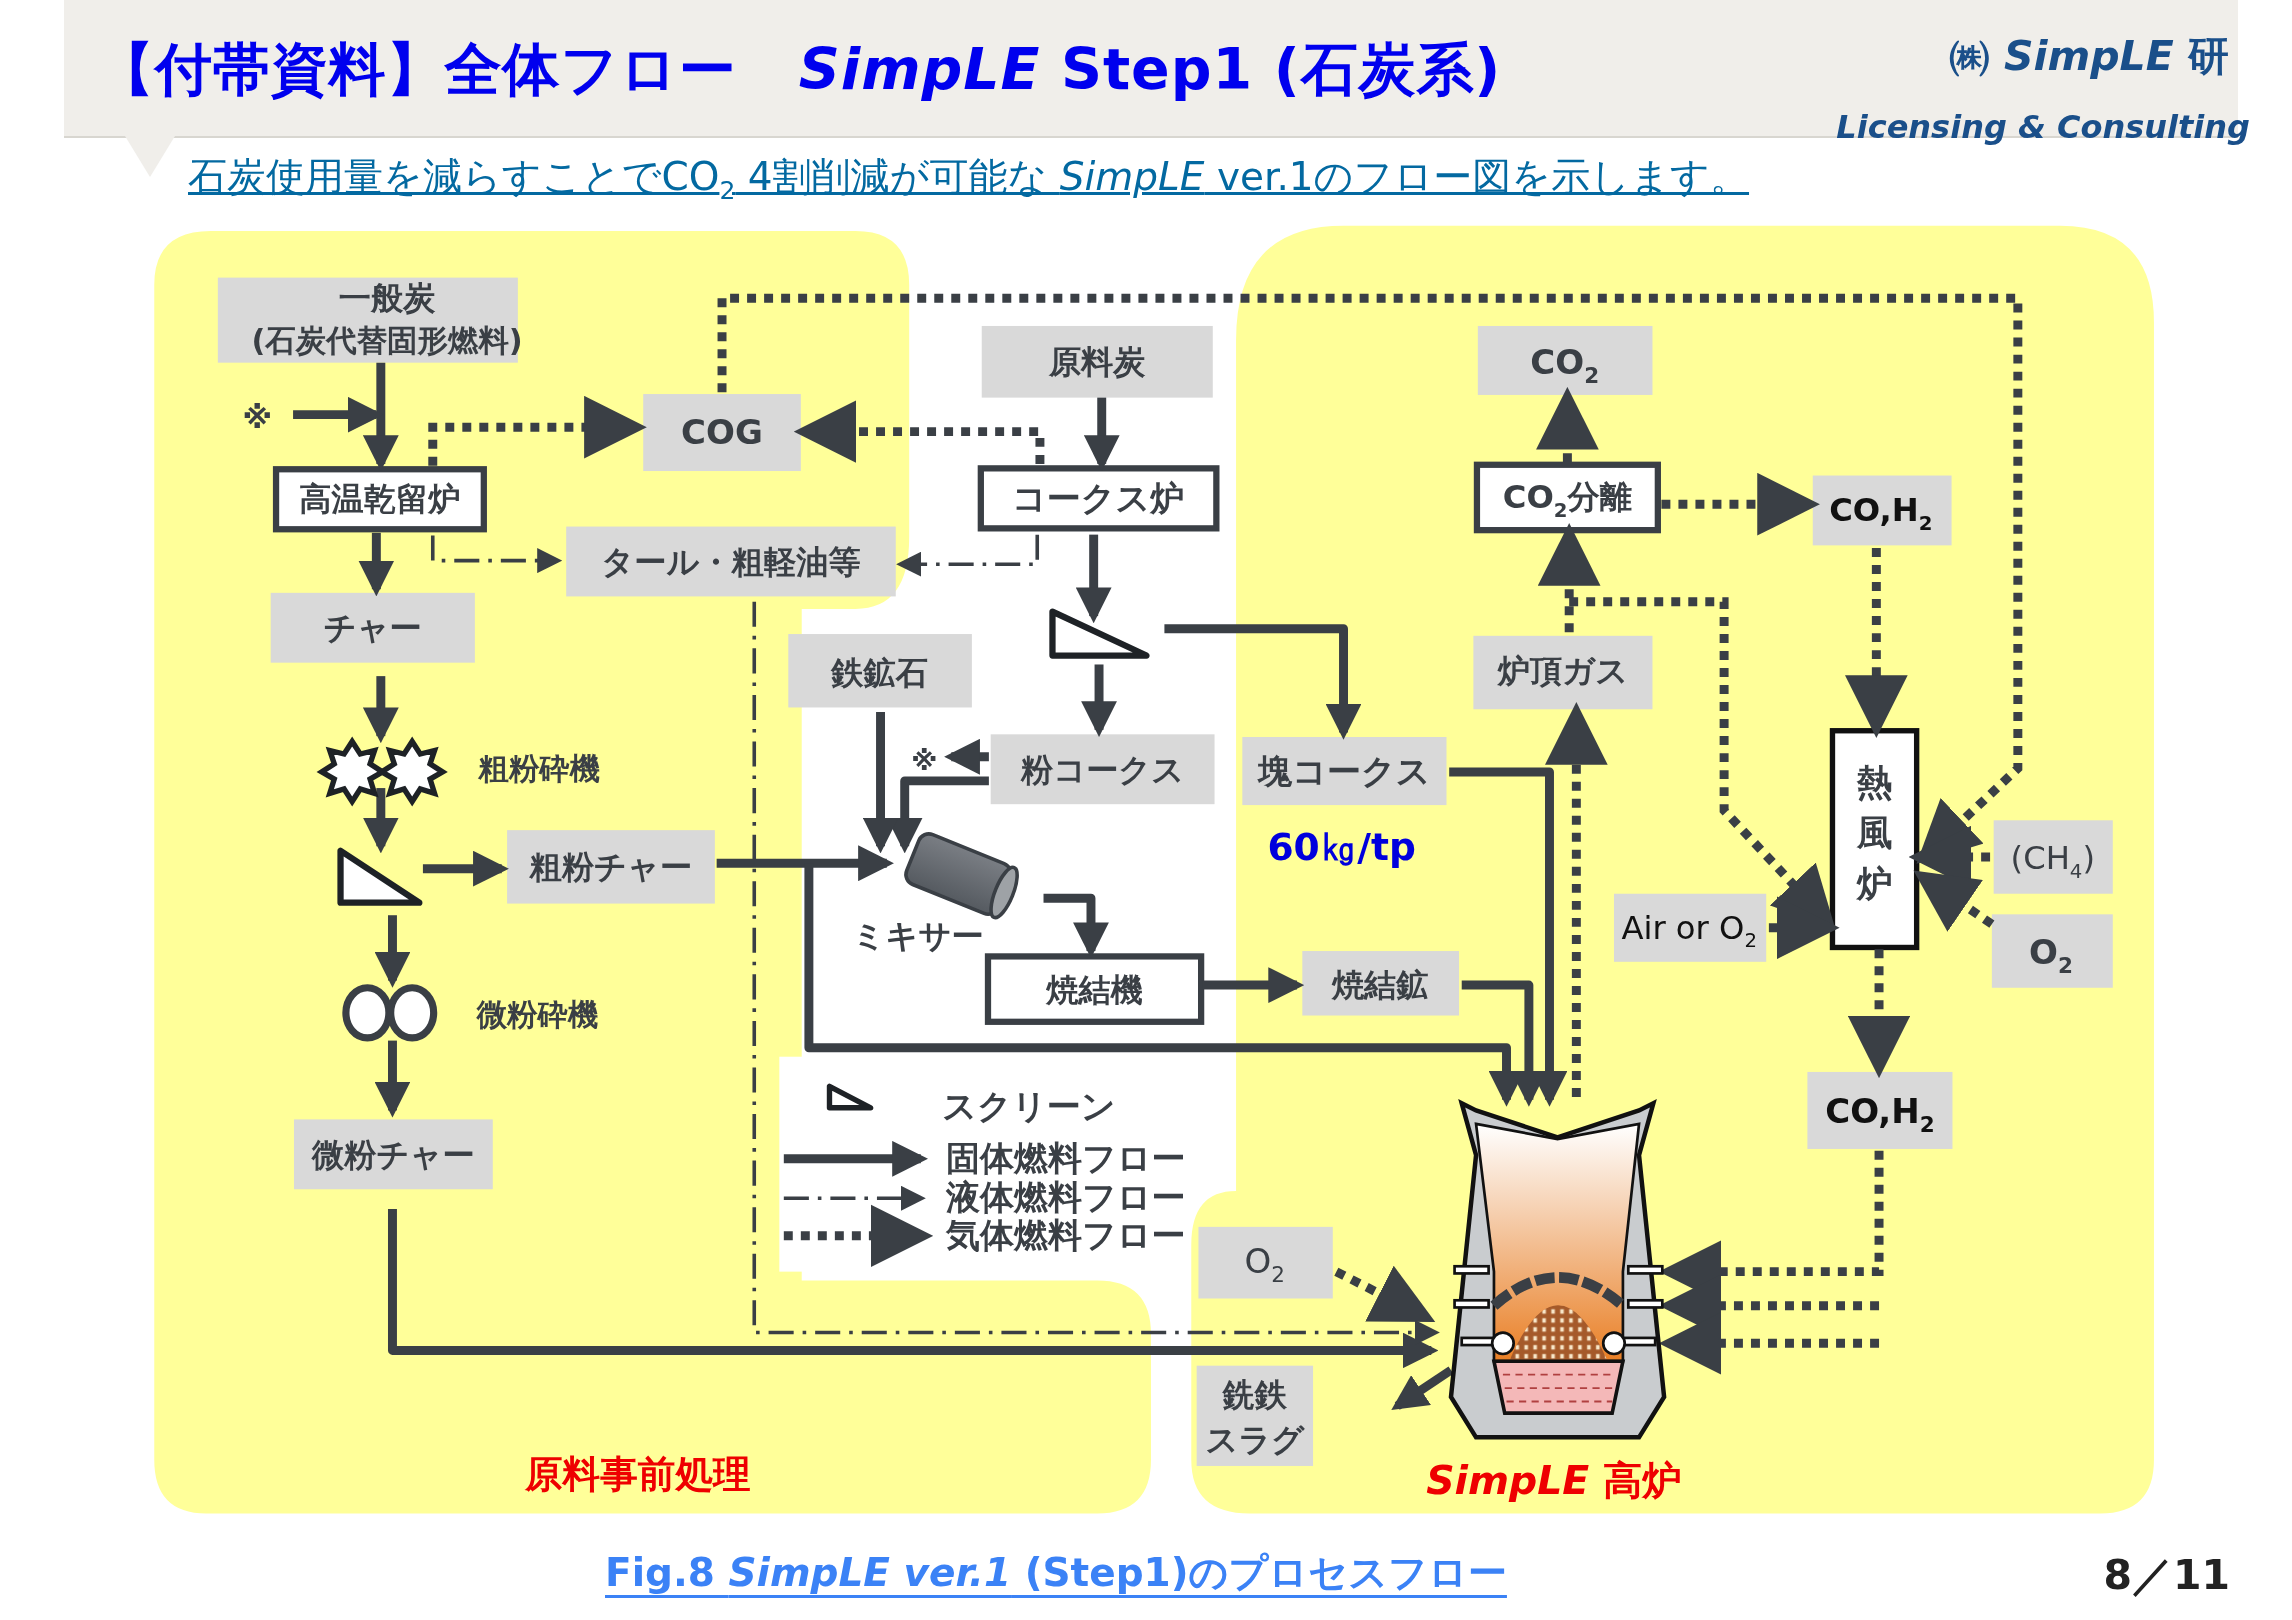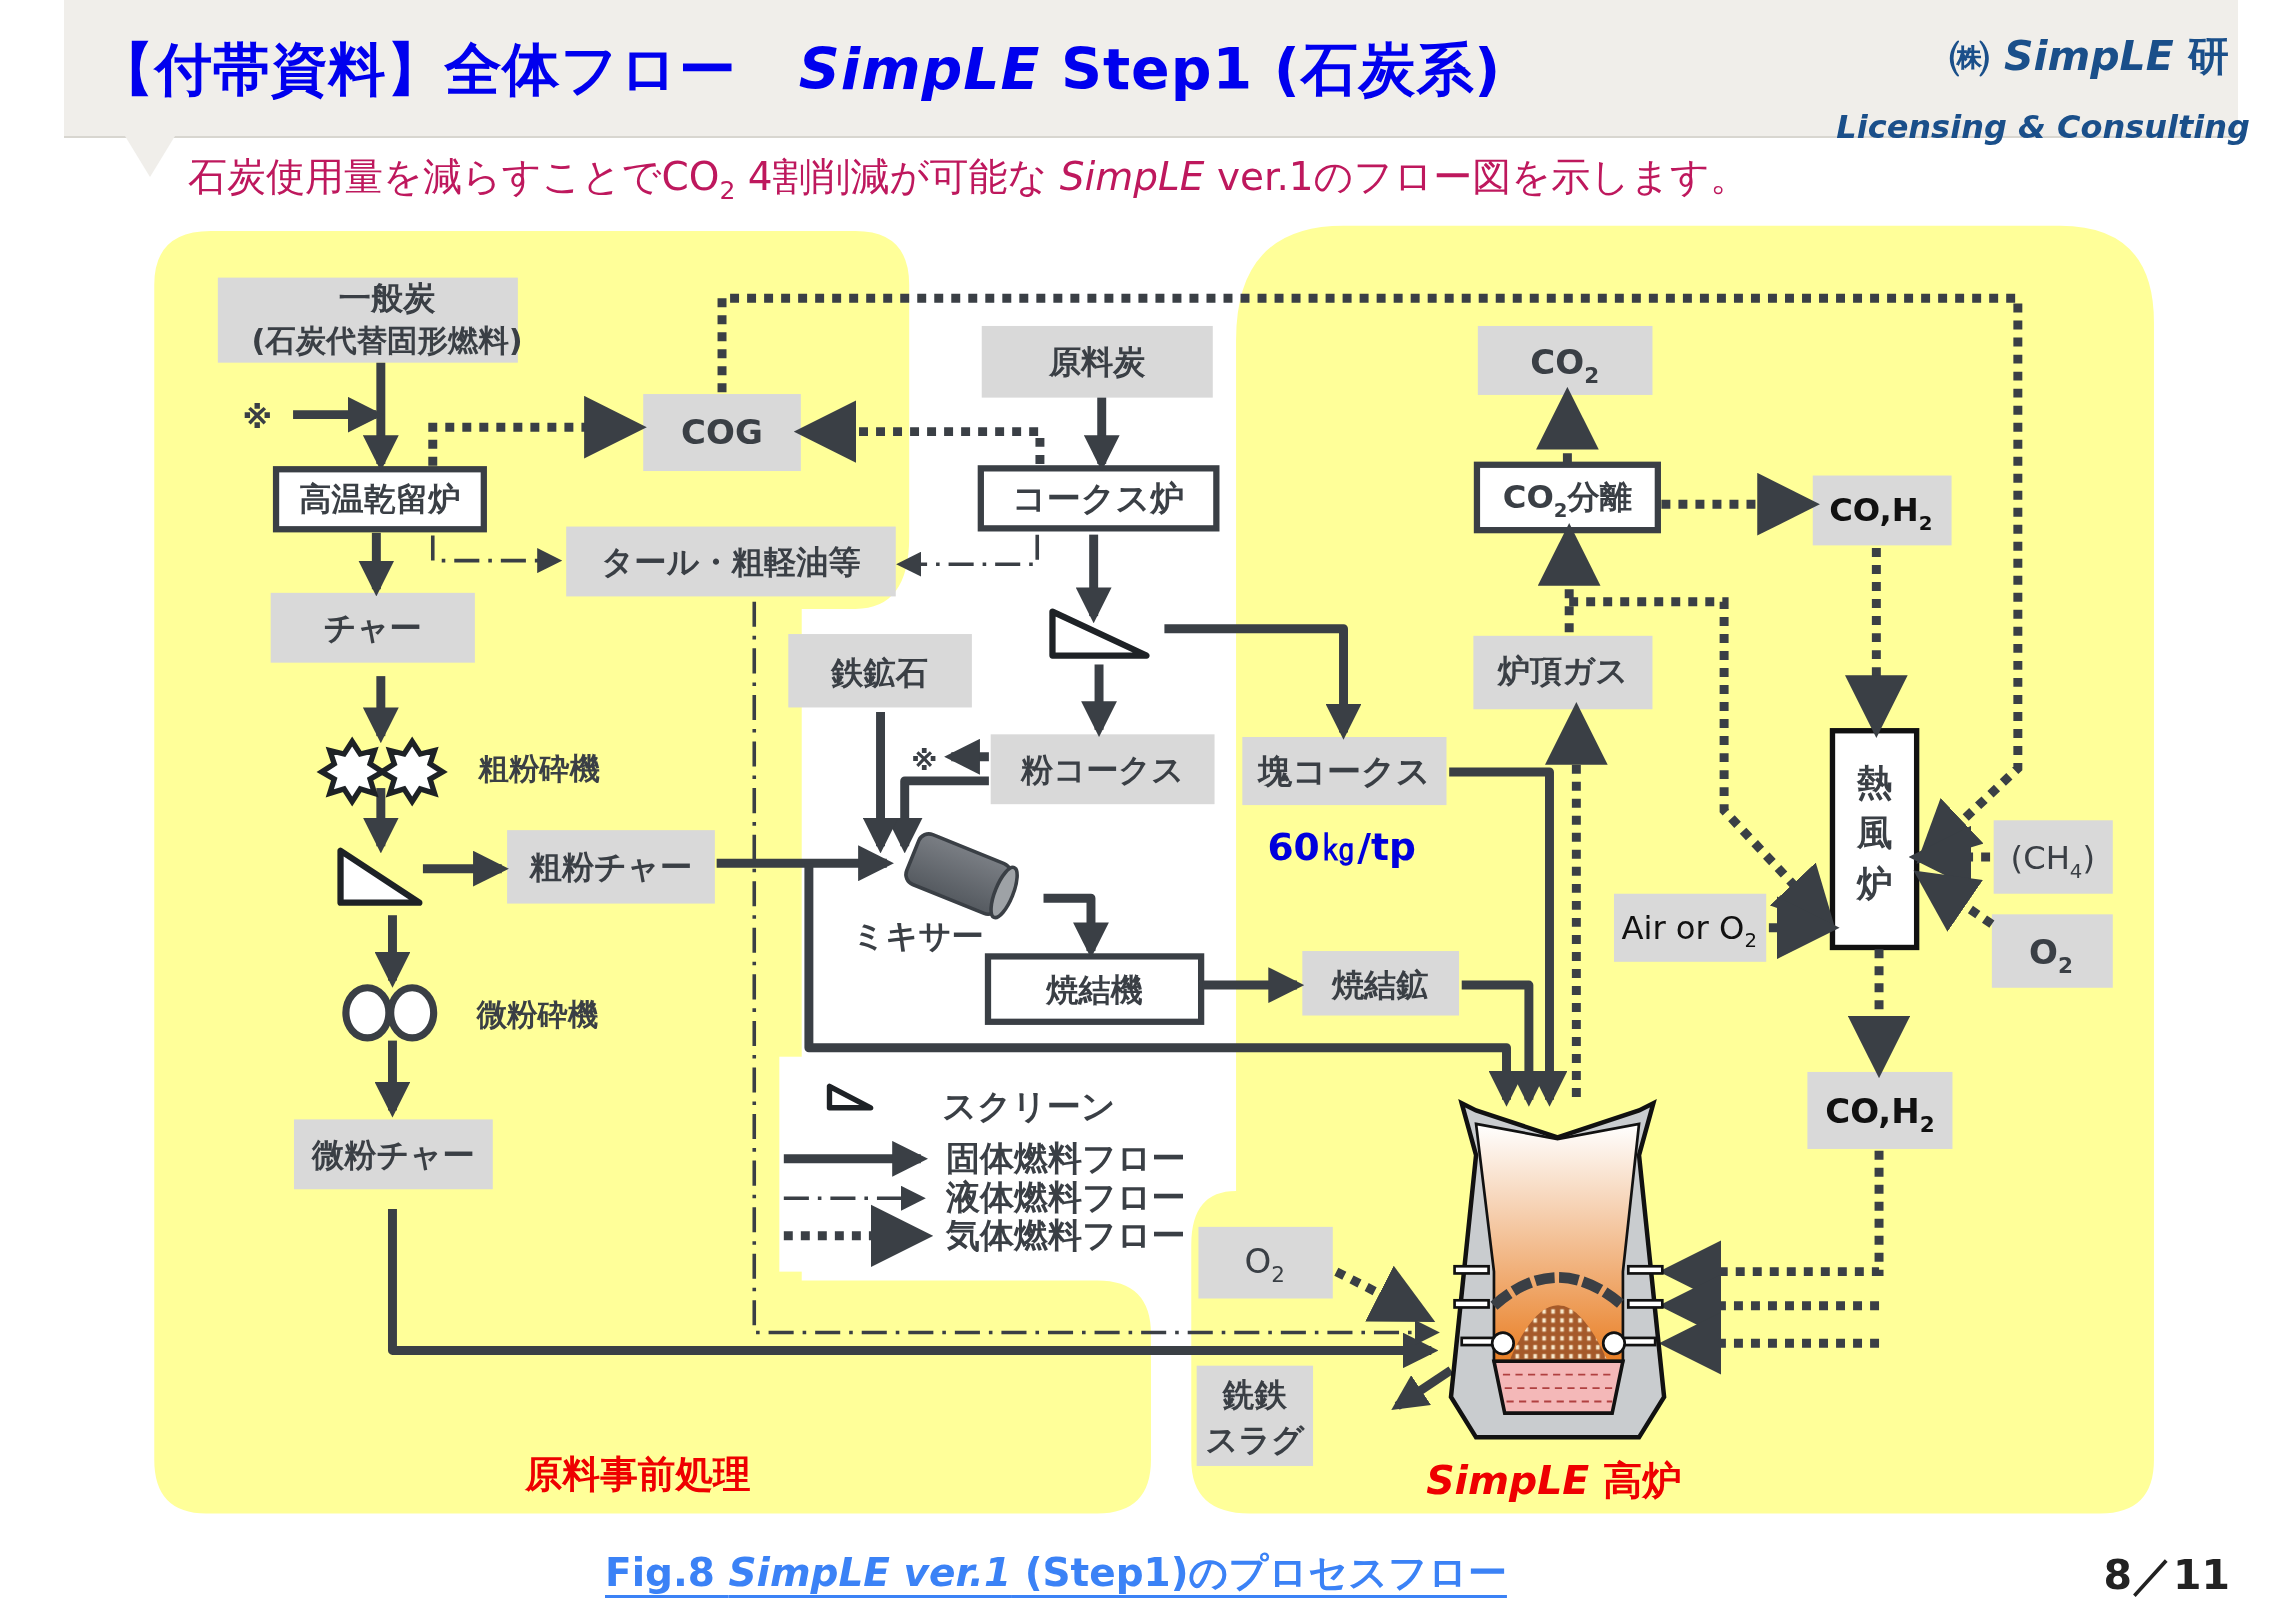--- a/index.html
+++ b/index.html
@@ -4,21 +4,21 @@
 <style>
   html,body{margin:0;padding:0;background:#ffffff;}
   body{width:2293px;height:1620px;position:relative;overflow:hidden;font-family:"DejaVu Sans","Liberation Sans",sans-serif;}
   .header{position:absolute;left:64px;top:0;width:2174px;height:136px;background:#f0eeea;border-bottom:2.7px solid #d8d6d0;}
   .notch{position:absolute;left:125px;top:136px;width:0;height:0;border-left:25px solid transparent;border-right:25px solid transparent;border-top:41px solid #f0eeea;}
   .title{position:absolute;left:97px;top:32px;font-size:57px;font-weight:bold;color:#0000ee;white-space:nowrap;letter-spacing:0.9px;text-align:right;}
   .title .it{font-style:italic;}
   .logo1{position:absolute;right:64px;top:29px;font-size:41px;font-weight:bold;color:#1a4f8a;white-space:nowrap;}
   .logo1 .it{font-style:italic;}
   .logo2{position:absolute;right:43px;top:82px;font-size:32px;font-weight:bold;font-style:italic;color:#1a4f8a;white-space:nowrap;margin-top:26px;}
-  .subtitle{position:absolute;left:188px;top:150px;font-size:39px;color:#be185d;white-space:nowrap;}
+  .subtitle{position:absolute;left:188px;top:150px;font-size:39px;color:#0369a1;white-space:nowrap;text-decoration:underline;}
   .subtitle sub{font-size:25px;}
   .subtitle .it{font-style:italic;}
   svg.diagram{position:absolute;left:0;top:0;}
   .lbl{font-family:"DejaVu Sans","Liberation Sans",sans-serif;font-weight:bold;fill:#3a3f45;}
   .caption{position:absolute;left:605px;top:1546px;font-size:39px;font-weight:bold;color:#3b82f6;text-decoration:underline;text-underline-offset:9px;white-space:nowrap;}
   .caption .it{font-style:italic;}
   .page{position:absolute;right:63px;top:1548px;font-size:41px;font-weight:bold;color:#222;}
 </style>
 </head>
 <body>

